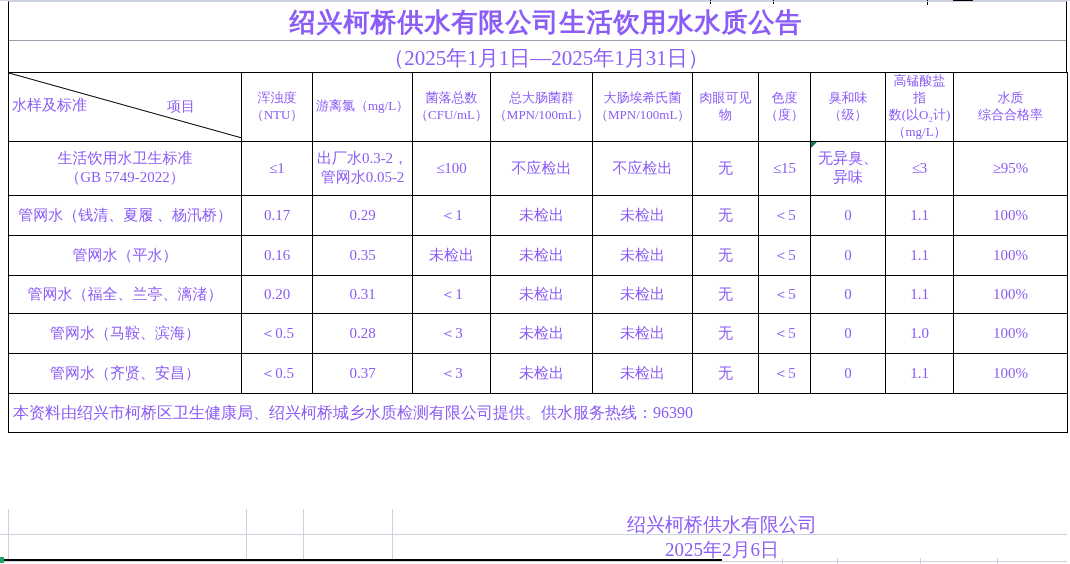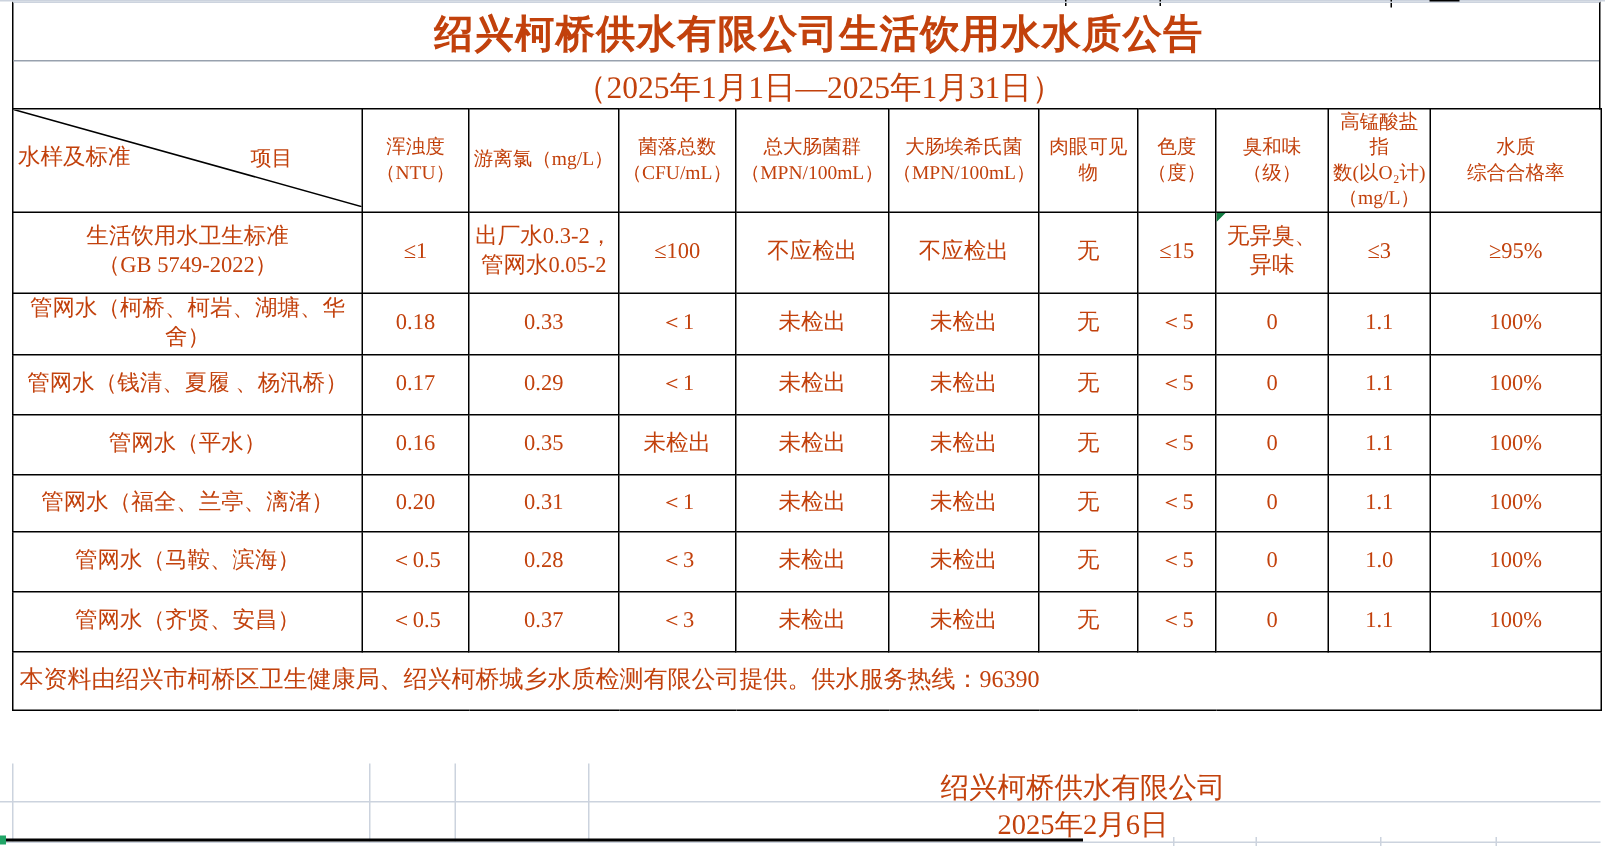--- a/index.html
+++ b/index.html
@@ -1,18 +1,18 @@
 <!DOCTYPE html>
 <html style="--grid: #ccd3de; --green: #107c41; --green2: #21a567;"><head>
 <meta charset="utf-8">
 <style>
   html,body{margin:0;padding:0;background:#fff;}
   #stage{
     position:relative;width:1070px;height:564px;background:#fff;overflow:hidden;
-    font-family:"Liberation Serif","DejaVu Serif",serif;color:#c2410c;
+    font-family:"Liberation Serif","DejaVu Serif",serif;color:#8b5cf6;
   }
   
   #title-block{position:absolute;left:8px;top:1px;width:1057px;height:71px;
     border-left:1px solid #000;border-right:1px solid #000;border-top:1px solid var(--grid,#ccd3de);}
   #doc-title{position:absolute;left:8px;top:3px;width:1058px;height:36px;
     text-align:center;font-size:26px;letter-spacing:1px;line-height:36px;font-weight:600;}
   #doc-subtitle{position:absolute;left:8px;top:41px;width:1058px;height:30px;
     text-align:center;font-size:21px;line-height:30px;}
   .hline{position:absolute;height:1px;background:var(--grid,#ccd3de);}
   .vline{position:absolute;width:1px;background:var(--grid,#ccd3de);}
@@ -110,33 +110,20 @@
           <td>≤100</td>
           <td>不应检出</td>
           <td>不应检出</td>
           <td>无</td>
           <td>≤15</td>
           <td><span class="tri"></span>无异臭、
 异味</td>
           <td>≤3</td>
           <td>≥95%</td>
         </tr>
-        <tr style="height: 41px;">
-          <td>管网水（柯桥、柯岩、湖塘、华舍）</td>
-          <td>0.18</td>
-          <td>0.33</td>
-          <td>＜1</td>
-          <td>未检出</td>
-          <td>未检出</td>
-          <td>无</td>
-          <td>＜5</td>
-          <td>0</td>
-          <td>1.1</td>
-          <td>100%</td>
-        </tr>
         <tr style="height: 40px;">
           <td>管网水（钱清、夏履 、杨汛桥）</td>
           <td>0.17</td>
           <td>0.29</td>
           <td>＜1</td>
           <td>未检出</td>
           <td>未检出</td>
           <td>无</td>
           <td>＜5</td>
           <td>0</td>

